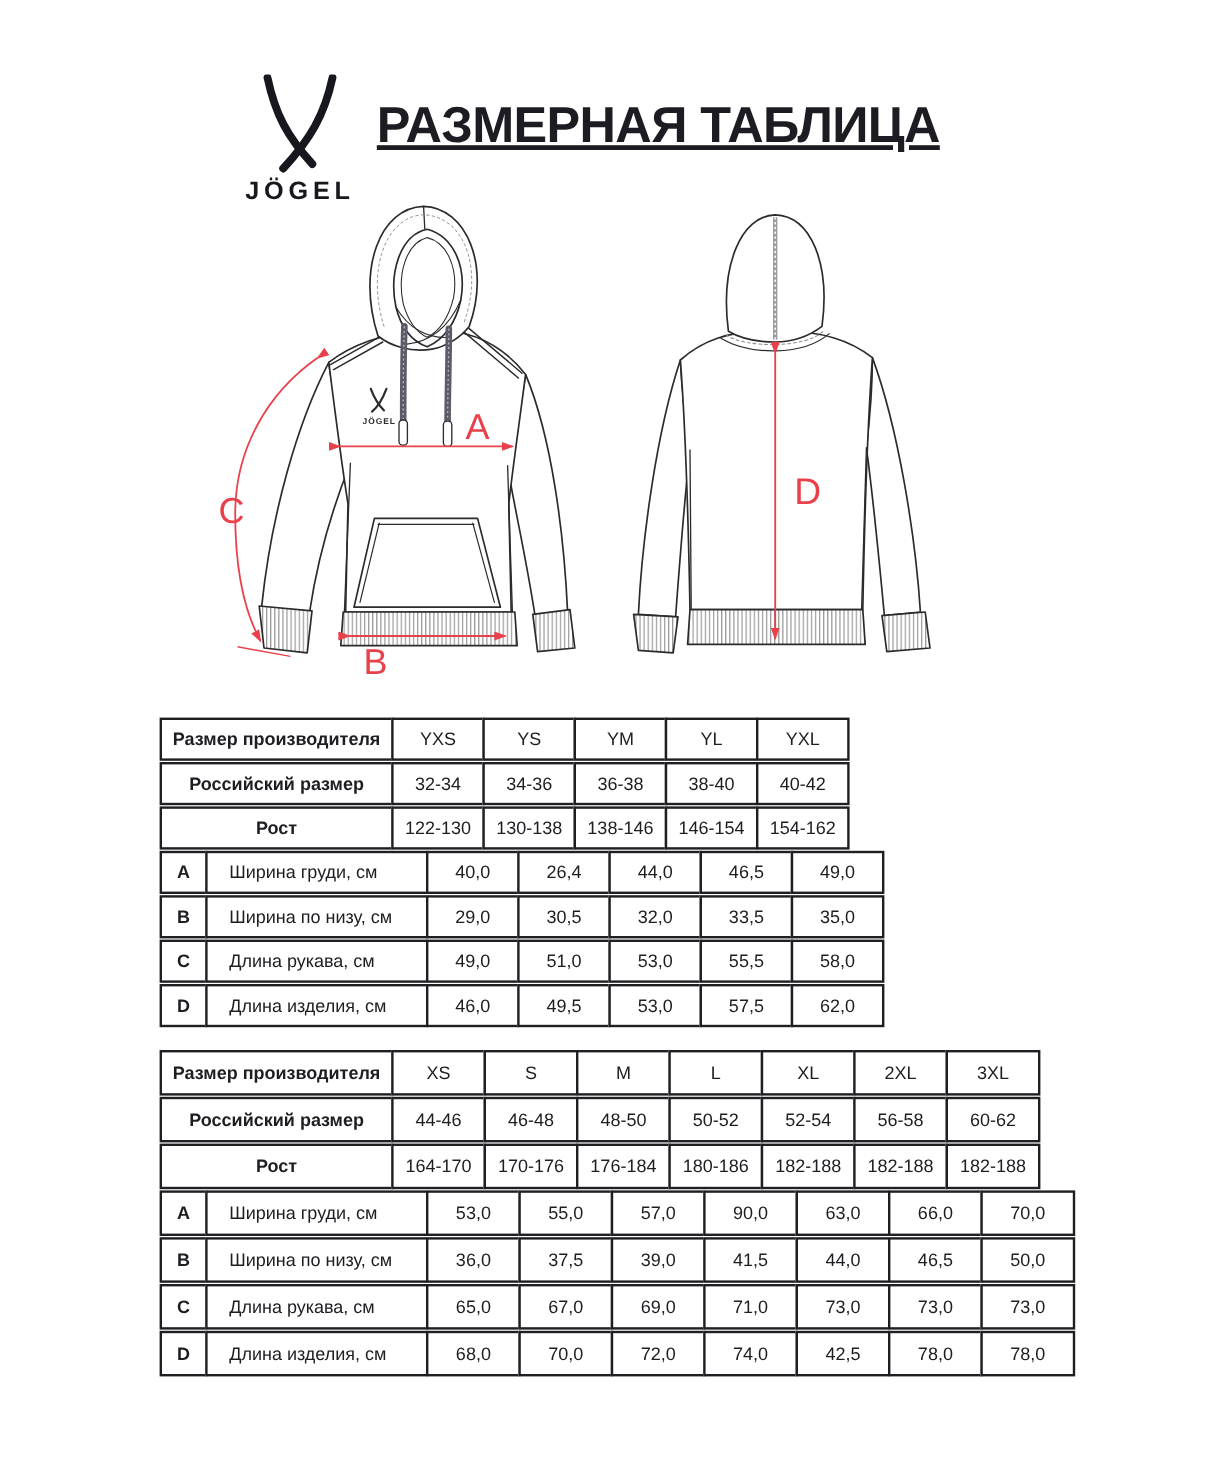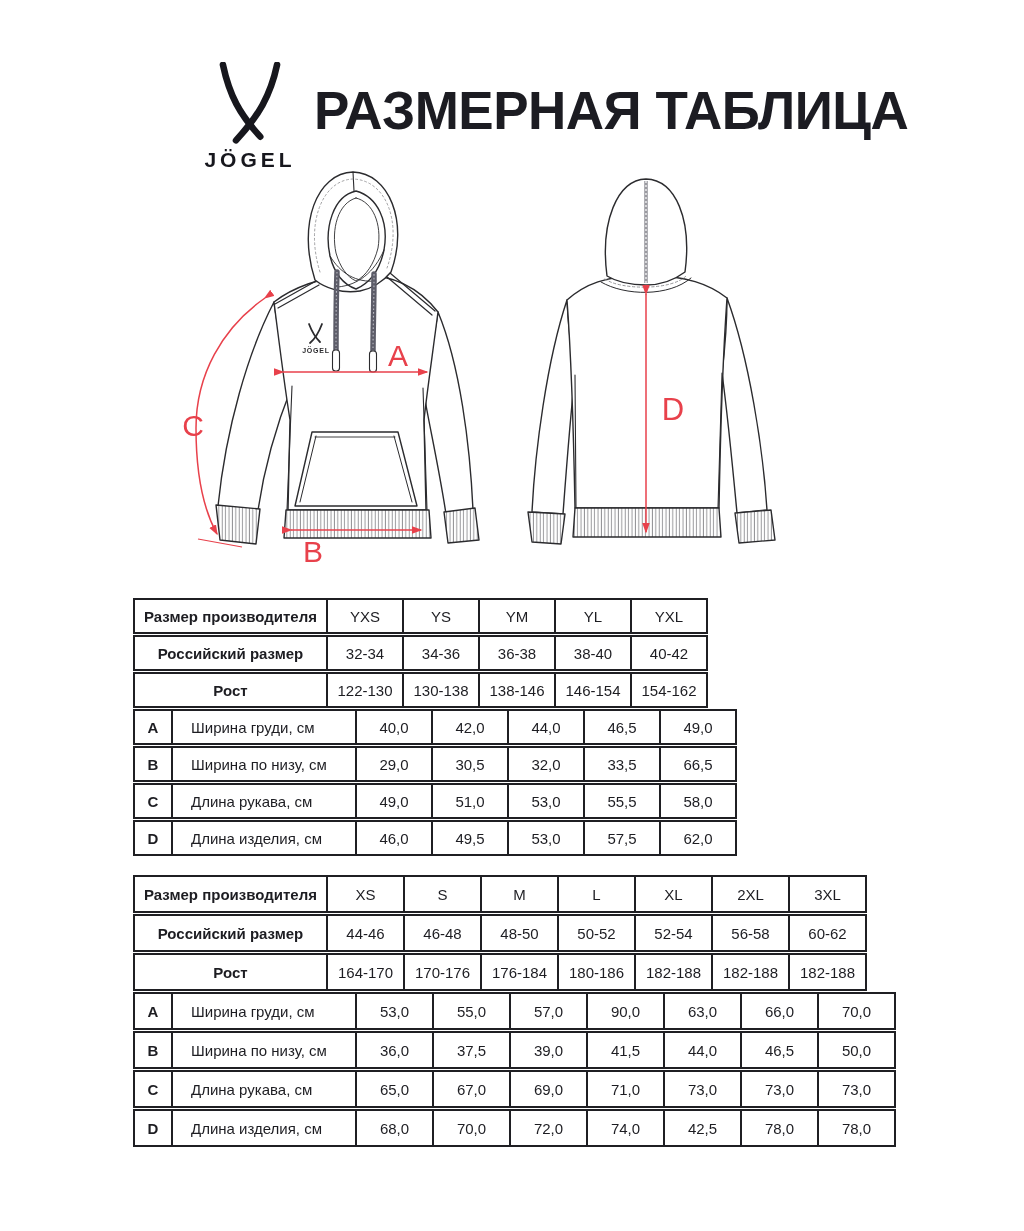--- a/index.html
+++ b/index.html
@@ -13,22 +13,23 @@
   }
   
   .brand{position:absolute;left:196px;top:62px;width:108px;height:110px;text-align:center;}
   .brand svg{display:block;margin:0 auto;}
   .brand-word{
     font-weight:bold;font-size:21px;letter-spacing:4px;color:#17171d;
     margin-top:2px;
   }
   .page-title{
     position:absolute;left:314px;top:80px;margin:0;
-    font-size:53px;font-weight:bold;letter-spacing:-0.5px;color:#1c1c22;
+    font-size:42px;font-weight:bold;letter-spacing:-0.5px;color:#1c1c22;
     white-space:nowrap;
+    text-decoration:underline;
   }
   
   .diag{position:absolute;}
   .diag-front{left:170px;top:160px;}
   .diag-back{left:505px;top:160px;}
   
   .tbl{position:absolute;display:flex;flex-direction:column;gap:1px;}
   .tbl-youth{left:133px;top:598px;}
   .tbl-adult{left:133px;top:875px;}
   .trow{display:flex;}
@@ -190,33 +191,33 @@
         <div class="c-val">122-130</div>
         <div class="c-val">130-138</div>
         <div class="c-val">138-146</div>
         <div class="c-val">146-154</div>
         <div class="c-val">154-162</div>
       </div>
       <div class="trow">
         <div class="c-letter">A</div>
         <div class="c-mlabel">Ширина груди, см</div>
         <div class="c-val">40,0</div>
-        <div class="c-val">42,0</div>
+        <div class="c-val">26,4</div>
         <div class="c-val">44,0</div>
         <div class="c-val">46,5</div>
         <div class="c-val">49,0</div>
       </div>
       <div class="trow">
         <div class="c-letter">B</div>
         <div class="c-mlabel">Ширина по низу, см</div>
         <div class="c-val">29,0</div>
         <div class="c-val">30,5</div>
         <div class="c-val">32,0</div>
         <div class="c-val">33,5</div>
-        <div class="c-val">66,5</div>
+        <div class="c-val">35,0</div>
       </div>
       <div class="trow">
         <div class="c-letter">C</div>
         <div class="c-mlabel">Длина рукава, см</div>
         <div class="c-val">49,0</div>
         <div class="c-val">51,0</div>
         <div class="c-val">53,0</div>
         <div class="c-val">55,5</div>
         <div class="c-val">58,0</div>
       </div>

